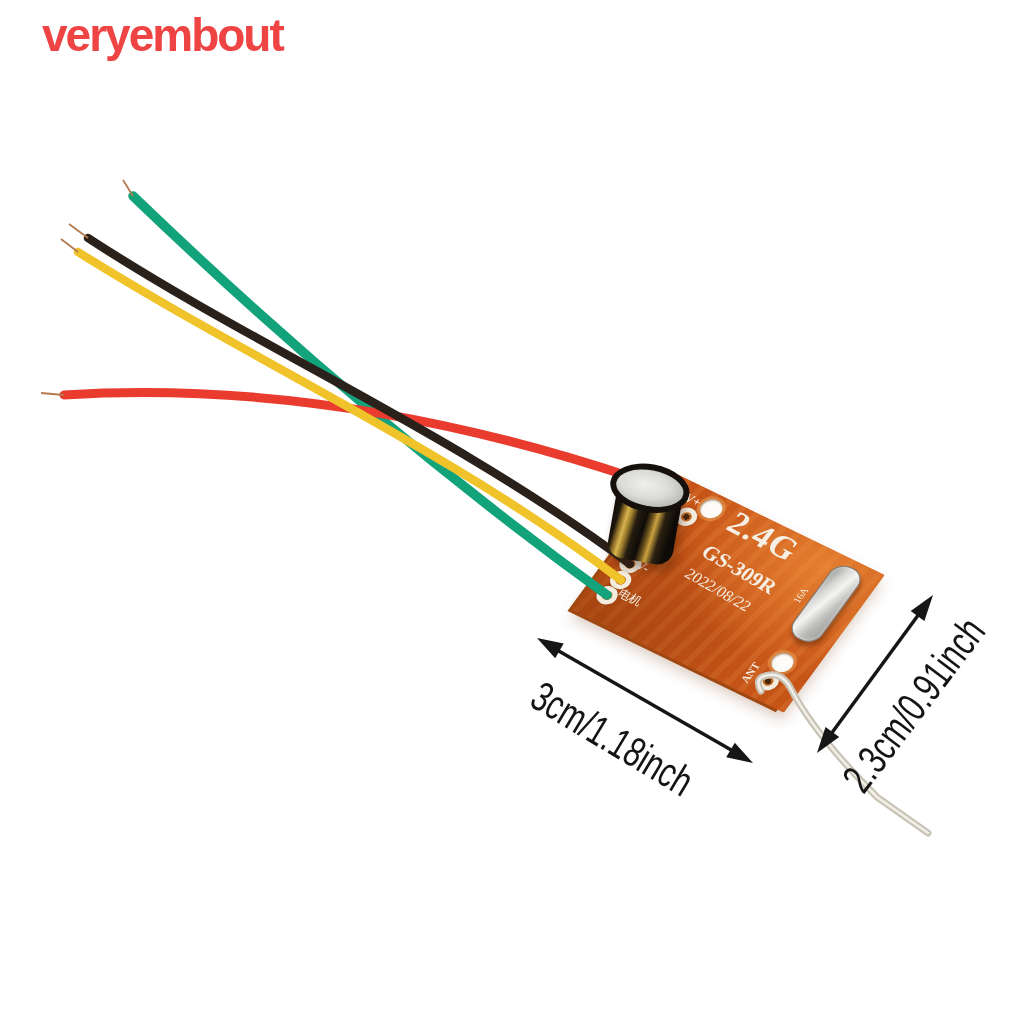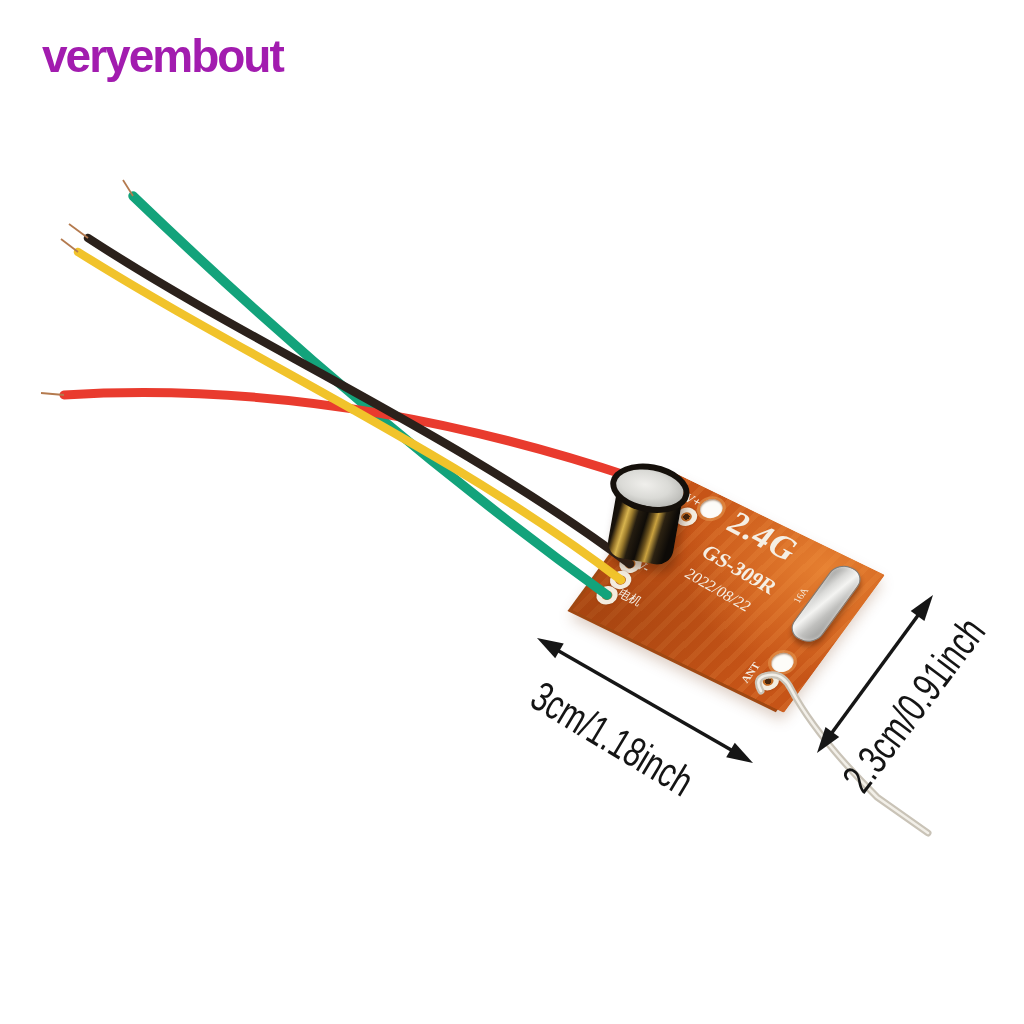--- a/index.html
+++ b/index.html
@@ -2,21 +2,21 @@
 <html><head>
 <meta charset="utf-8">
 <style>
   html,body{margin:0;padding:0;background:#fff;}
   .stage{position:relative;width:1024px;height:1024px;background:#ffffff;overflow:hidden;
          font-family:"Liberation Sans",sans-serif;}
   .abs{position:absolute;}
 
   
   .watermark{left:42px;top:8px;font-size:46px;font-weight:bold;letter-spacing:-2px;
-             color:#a21caf;z-index:6;margin-top:21px;}
+             color:#ef4444;z-index:6;}
 
   
   .board{left:0;top:0;width:236px;height:171px;z-index:1;transform-origin:0 0;
          transform:matrix(0.898,0.436,-0.591,0.807,673,472);
          background:
            radial-gradient(ellipse at 78% 12%, rgba(246,150,62,0.65) 0%, rgba(246,150,62,0) 55%),
            radial-gradient(ellipse at 8% 95%, rgba(120,45,6,0.40) 0%, rgba(120,45,6,0) 55%),
            repeating-linear-gradient(100deg, rgba(255,178,100,0.14) 0 6px, rgba(0,0,0,0) 6px 15px),
            #c65417;
          border-radius:2px;

